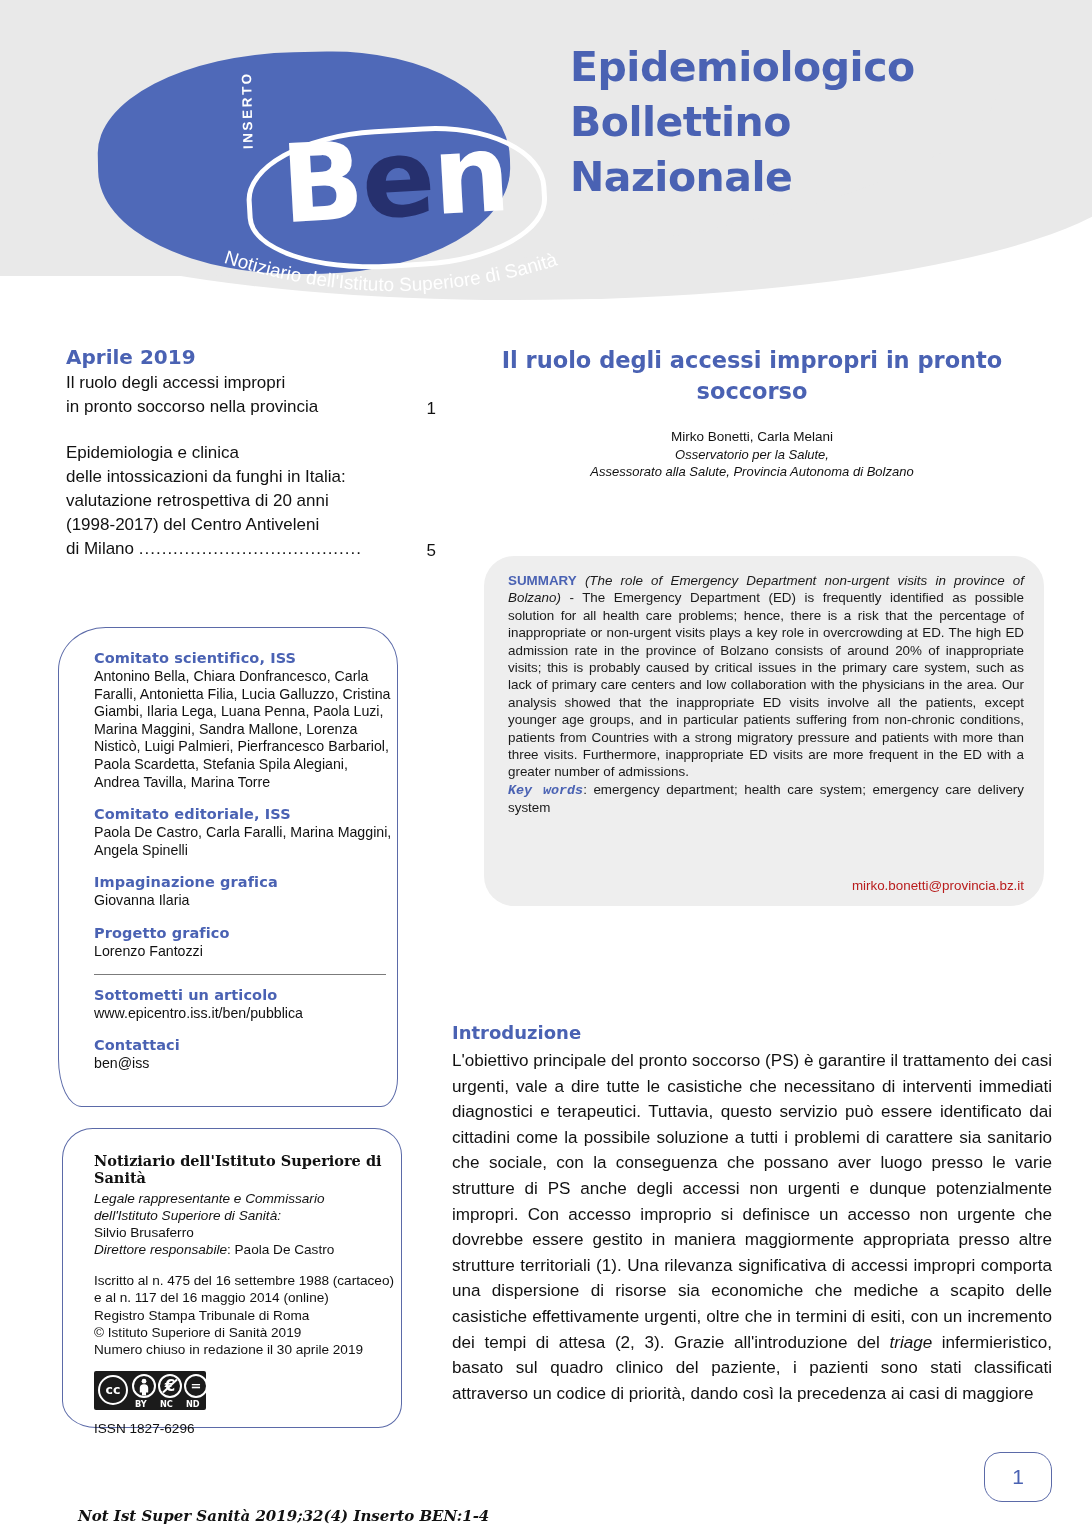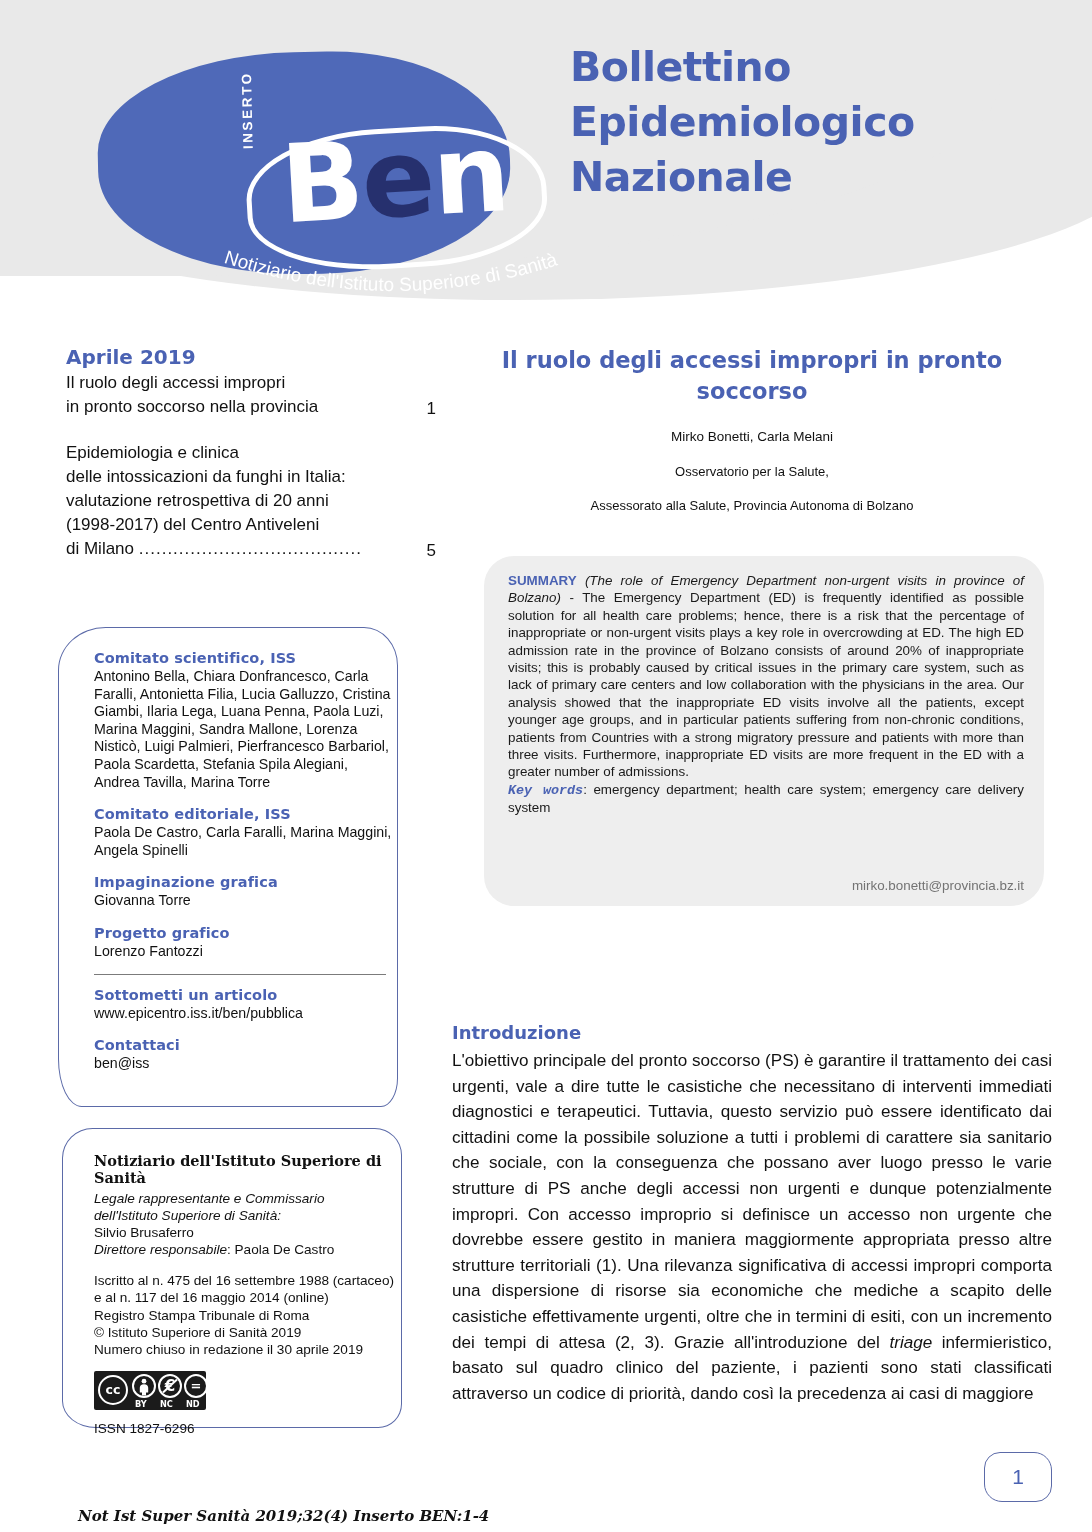--- a/index.html
+++ b/index.html
@@ -138,37 +138,37 @@
   .art-title{
     position:absolute; left:452px; top:345px; width:600px;
     color:#4a62b3; font-weight:bold; font-size:22.5px; line-height:31px;
     text-align:center; font-family:"DejaVu Sans", sans-serif;
   }
   .authors{
     position:absolute; left:452px; top:428px; width:600px;
     text-align:center; color:#111;
   }
   .authors .nm{ font-size:13.5px; line-height:18px; }
-  .authors .af{ font-size:13px; line-height:17px;margin-top:17px; }
+  .authors .af{ font-size:13px; font-style:italic; line-height:17px; }
 
   .summary-box{
     position:absolute; left:484px; top:556px; width:560px; height:350px;
     background:#eeeeee; border-radius:30px 30px 34px 30px;
   }
   .summary-inner{
     position:absolute; left:508px; top:572px; width:516px;
   }
   .summary-inner p{
     font-size:13.4px; line-height:17.4px; color:#1a1a1a; text-align:justify;
   }
   .sum-lbl{ color:#4a62b3; font-weight:bold; }
   .kw-lbl{ color:#4a62b3; font-weight:bold; font-style:italic;font-family:Liberation Mono, monospace; }
   .email{
     position:absolute; left:508px; top:878px; width:516px;
-    text-align:right; font-size:13.4px; color:#737373;
+    text-align:right; font-size:13.4px; color:#b91c1c;
   }
 
   .sec-head{
     position:absolute; left:452px; top:1022px;
     color:#4a62b3; font-weight:bold; font-size:18px;
     font-family:"DejaVu Sans", sans-serif;
   }
   .body-text{
     position:absolute; left:452px; top:1048px; width:600px;
     font-size:17.1px; line-height:25.6px; color:#111; text-align:justify;
@@ -203,22 +203,22 @@
       <div class="logo-ben"><span class="w">B</span><span class="d">e</span><span class="w">n</span></div>
       <div class="logo-tag">
         <svg width="390" height="60" viewBox="0 0 390 60">
           <path id="tagArc" d="M 6,6 Q 195,76 384,6" fill="none"></path>
           <text><textPath href="#tagArc" startOffset="2%" id="tagTextPath">Notiziario dell'Istituto Superiore di Sanità</textPath></text>
         </svg>
       </div>
     </div>
 
     <div class="masthead">
+      <div>Epidemiologico</div>
       <div>Bollettino</div>
-      <div>Epidemiologico</div>
       <div>Nazionale</div>
     </div>
   </div>
 
   <div class="issue-date">Aprile 2019</div>
 
   <div class="toc">
     <div class="toc-item">
       <div class="toc-lines">
         <div>Il ruolo degli accessi impropri</div>
@@ -241,21 +241,21 @@
 
   <div class="sb-box sb-box-1"></div>
   <div class="sb-content" style="top:650px;">
     <div class="sb-head">Comitato scientifico, ISS</div>
     <div class="sb-text">Antonino Bella, Chiara Donfrancesco, Carla Faralli, Antonietta Filia, Lucia Galluzzo, Cristina Giambi, Ilaria Lega, Luana Penna, Paola Luzi, Marina Maggini, Sandra Mallone, Lorenza Nisticò, Luigi Palmieri, Pierfrancesco Barbariol, Paola Scardetta, Stefania Spila Alegiani, Andrea Tavilla, Marina Torre</div>
     <div class="sb-gap"></div>
     <div class="sb-head">Comitato editoriale, ISS</div>
     <div class="sb-text">Paola De Castro, Carla Faralli, Marina Maggini, Angela Spinelli</div>
     <div class="sb-gap"></div>
     <div class="sb-head">Impaginazione grafica</div>
-    <div class="sb-text">Giovanna Torre</div>
+    <div class="sb-text">Giovanna Ilaria</div>
     <div class="sb-gap"></div>
     <div class="sb-head">Progetto grafico</div>
     <div class="sb-text">Lorenzo Fantozzi</div>
     <div class="sb-rule"></div>
     <div class="sb-head">Sottometti un articolo</div>
     <div class="sb-text">www.epicentro.iss.it/ben/pubblica</div>
     <div class="sb-gap"></div>
     <div class="sb-head">Contattaci</div>
     <div class="sb-text">ben@iss</div>
   </div>

